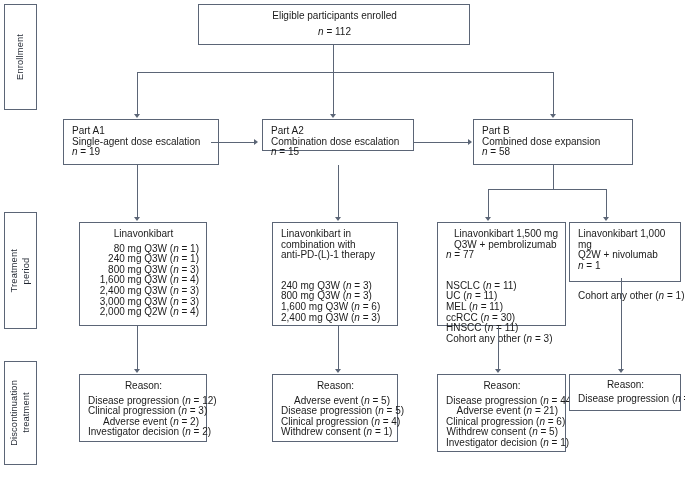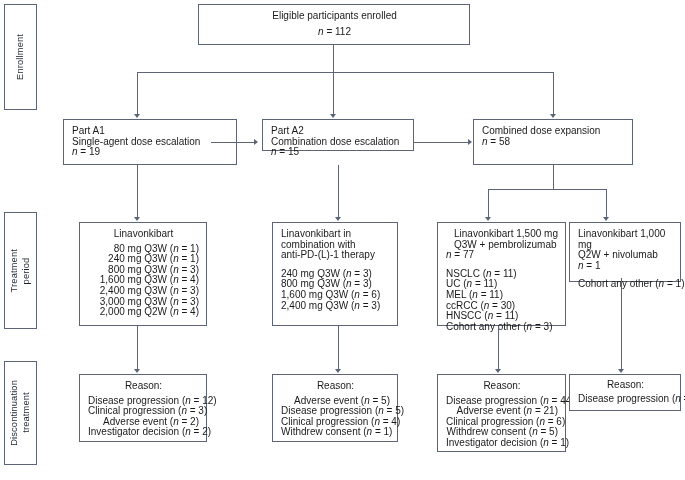--- a/index.html
+++ b/index.html
@@ -42,21 +42,21 @@
     padding: 6px 7px 6px 8px;
     font-size: 10px;
     line-height: 10.6px;
   }
   .node .hdr {
     text-align: center;
     margin-bottom: 4px;
   }
   .node .lead {
     text-align: left;
-    margin-bottom: 8px;
+    margin-bottom: 20px;
   }
   .node .lead-nogap {
     text-align: left;
     margin-bottom: 0;
   }
   .node ul {
     margin: 0;
     padding: 0;
     list-style: none;
   }
@@ -118,33 +118,34 @@
 
   <div class="ln h" style="left:137px; top:72px; width:417px;"></div>
 
   <div class="ln v" style="left:137px; top:72px; height:43px;"></div>
   <div class="arw" style="left:134px; top:114px;"></div>
   <div class="ln v" style="left:333px; top:72px; height:43px;"></div>
   <div class="arw" style="left:330px; top:114px;"></div>
   <div class="ln v" style="left:553px; top:72px; height:43px;"></div>
   <div class="arw" style="left:550px; top:114px;"></div>
 
-  <div class="box node" style="left:63px; top:119px; width:174px; height:46px;">
+  <div class="box node" style="left:63px; top:119px; width:156px; height:46px;">
     <div class="lead-nogap">Part A1</div>
     <div class="lead-nogap">Single-agent dose escalation</div>
     <div class="lead-nogap"><i class="it">n</i> <span>= 19</span></div>
   </div>
 
   <div class="box node" style="left:262px; top:119px; width:152px; height:32px;">
     <div class="lead-nogap">Part A2</div>
     <div class="lead-nogap">Combination dose escalation</div>
     <div class="lead-nogap"><i class="it">n</i> <span>= 15</span></div>
   </div>
 
   <div class="box node" style="left:473px; top:119px; width:160px; height:46px;">
+    <div class="lead-nogap">Part B</div>
     <div class="lead-nogap">Combined dose expansion</div>
     <div class="lead-nogap"><i class="it">n</i> <span>= 58</span></div>
   </div>
 
   <div class="ln h" style="left:211px; top:142px; width:44px;"></div>
   <div class="arw right" style="left:254px; top:139px;"></div>
   <div class="ln h" style="left:414px; top:142px; width:55px;"></div>
   <div class="arw right" style="left:468px; top:139px;"></div>
 
   <div class="ln v" style="left:137px; top:165px; height:53px;"></div>

